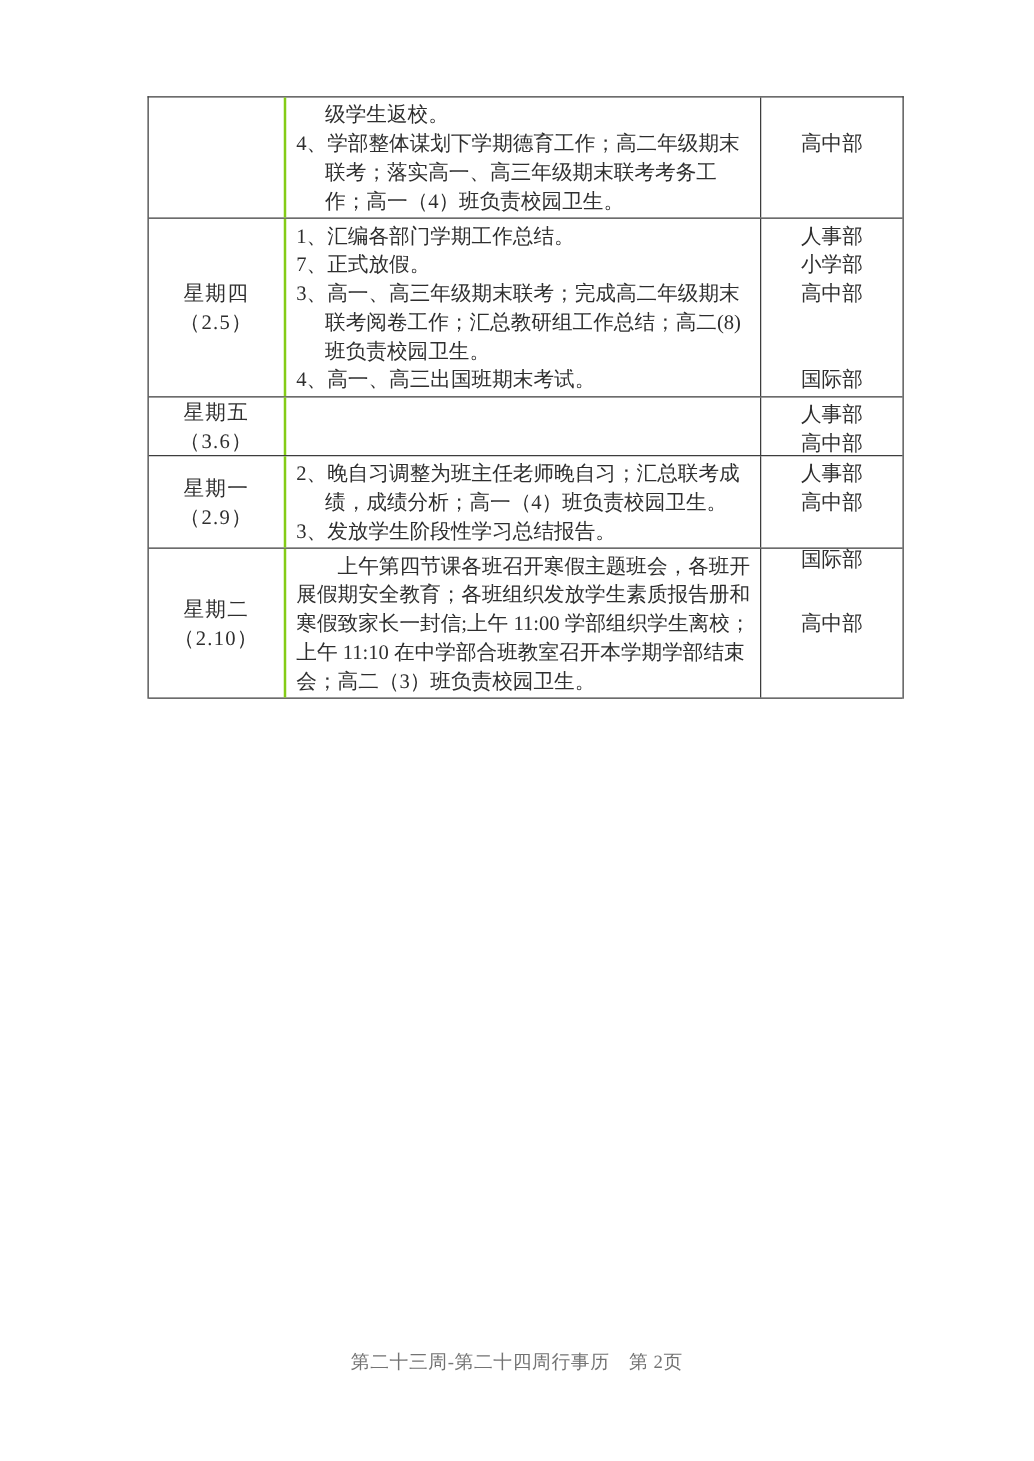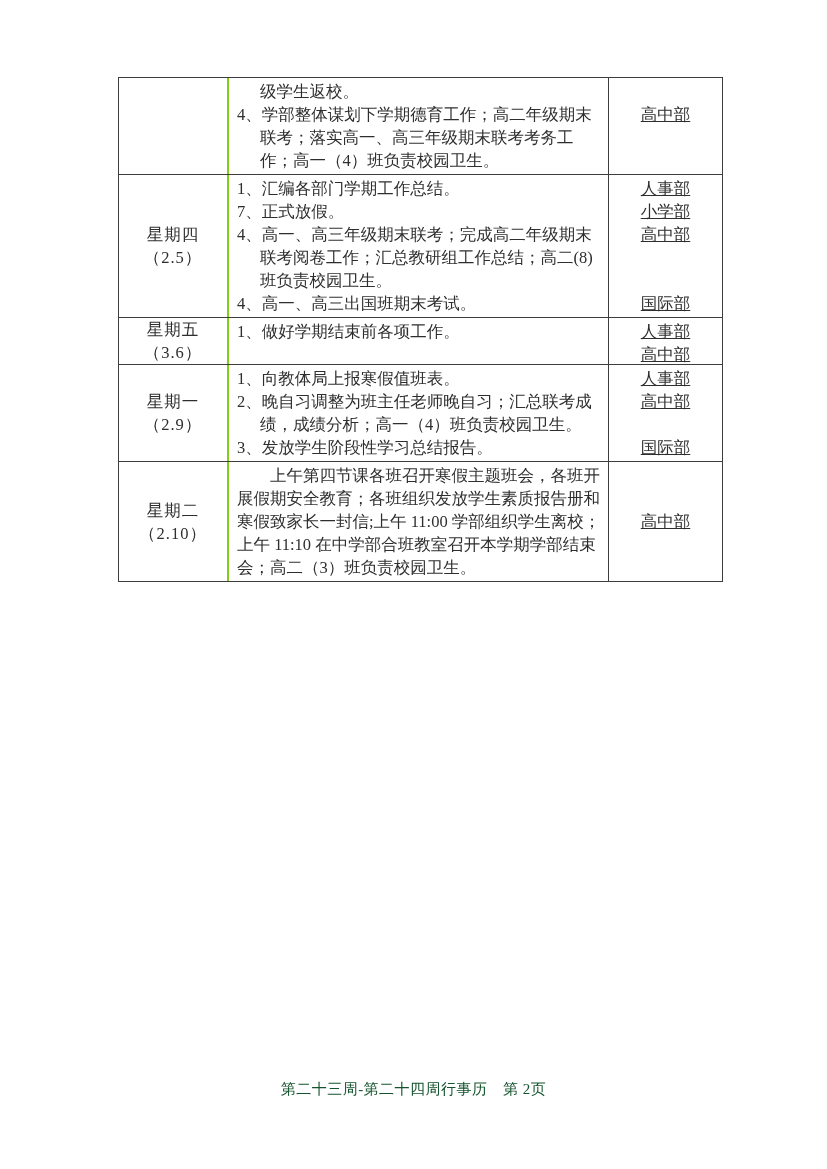--- a/index.html
+++ b/index.html
@@ -57,21 +57,20 @@
     border-left: 1px solid #3d3d3d;
     position: relative;
   }
   .dept {
     position: absolute;
     left: 0;
     right: 0;
     text-align: center;
     line-height: 23px;
     white-space: nowrap;
-    text-decoration: underline;
   }
   .dept.center {
     top: 50%;
     margin-top: -11.5px;
   }
   .entry { margin: 0; }
   .entry.item {
     padding-left: 23px;
     text-indent: -23px;
   }
@@ -81,21 +80,21 @@
   .entry.para {
     text-indent: 2em;
   }
   .page-footer {
     position: absolute;
     top: 1080px;
     left: 0;
     width: 100%;
     text-align: center;
     font-size: 15px;
-    color: #14532d;
+    color: #737373;
     letter-spacing: 0.5px;
   }
 </style>
 </head>
 <body>
 
 <div class="page">
 
   <div class="cal-table">
 
@@ -111,52 +110,50 @@
     </div>
 
     <div class="t-row">
       <div class="day-cell">
         <div>星期四</div>
         <div>（2.5）</div>
       </div>
       <div class="content-cell">
         <div class="entry item">1、汇编各部门学期工作总结。</div>
         <div class="entry item">7、正式放假。</div>
-        <div class="entry item">4、高一、高三年级期末联考；完成高二年级期末联考阅卷工作；汇总教研组工作总结；高二(8)班负责校园卫生。</div>
+        <div class="entry item">3、高一、高三年级期末联考；完成高二年级期末联考阅卷工作；汇总教研组工作总结；高二(8)班负责校园卫生。</div>
         <div class="entry item">4、高一、高三出国班期末考试。</div>
       </div>
       <div class="dept-cell">
         <div class="dept" style="top:2px">人事部</div>
         <div class="dept" style="top:25px">小学部</div>
         <div class="dept" style="top:48px">高中部</div>
         <div class="dept" style="top:117px">国际部</div>
       </div>
     </div>
 
     <div class="t-row">
       <div class="day-cell">
         <div>星期五</div>
         <div>（3.6）</div>
       </div>
       <div class="content-cell">
-        <div class="entry item">1、做好学期结束前各项工作。</div>
       </div>
       <div class="dept-cell">
         <div class="dept" style="top:2px">人事部</div>
         <div class="dept" style="top:25px">高中部</div>
       </div>
     </div>
 
     <div class="t-row">
       <div class="day-cell">
         <div>星期一</div>
         <div>（2.9）</div>
       </div>
       <div class="content-cell">
-        <div class="entry item">1、向教体局上报寒假值班表。</div>
         <div class="entry item">2、晚自习调整为班主任老师晚自习；汇总联考成绩，成绩分析；高一（4）班负责校园卫生。</div>
         <div class="entry item">3、发放学生阶段性学习总结报告。</div>
       </div>
       <div class="dept-cell">
         <div class="dept" style="top:2px">人事部</div>
         <div class="dept" style="top:25px">高中部</div>
         <div class="dept" style="top:71px">国际部</div>
       </div>
     </div>
 

